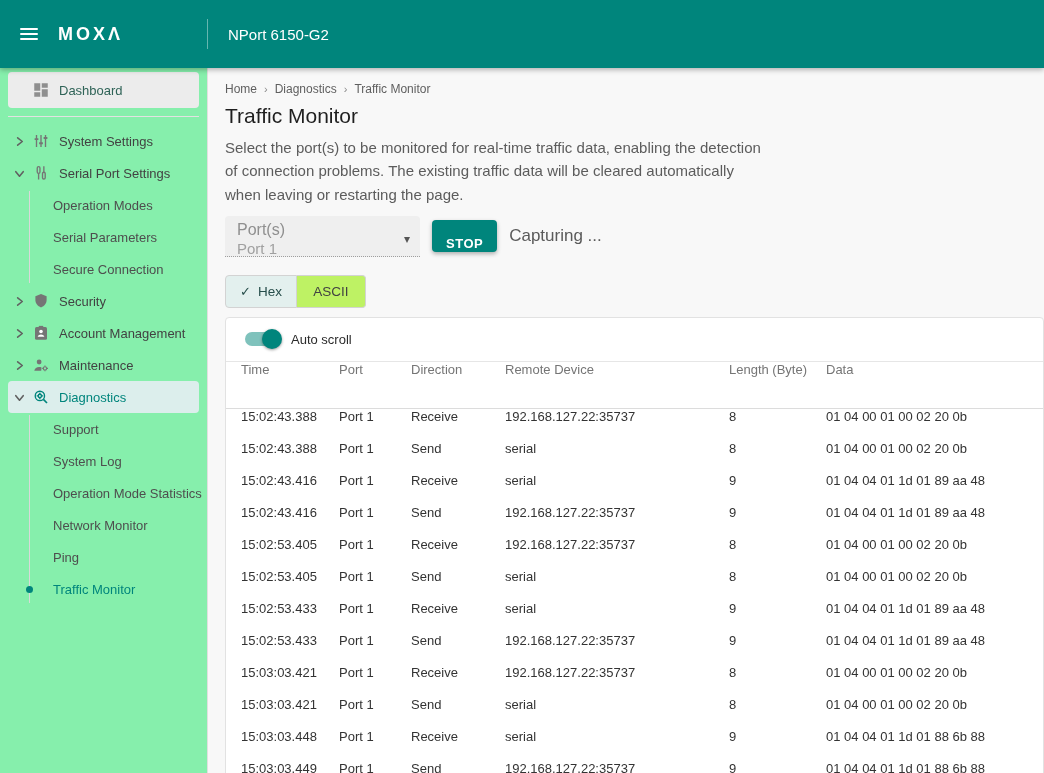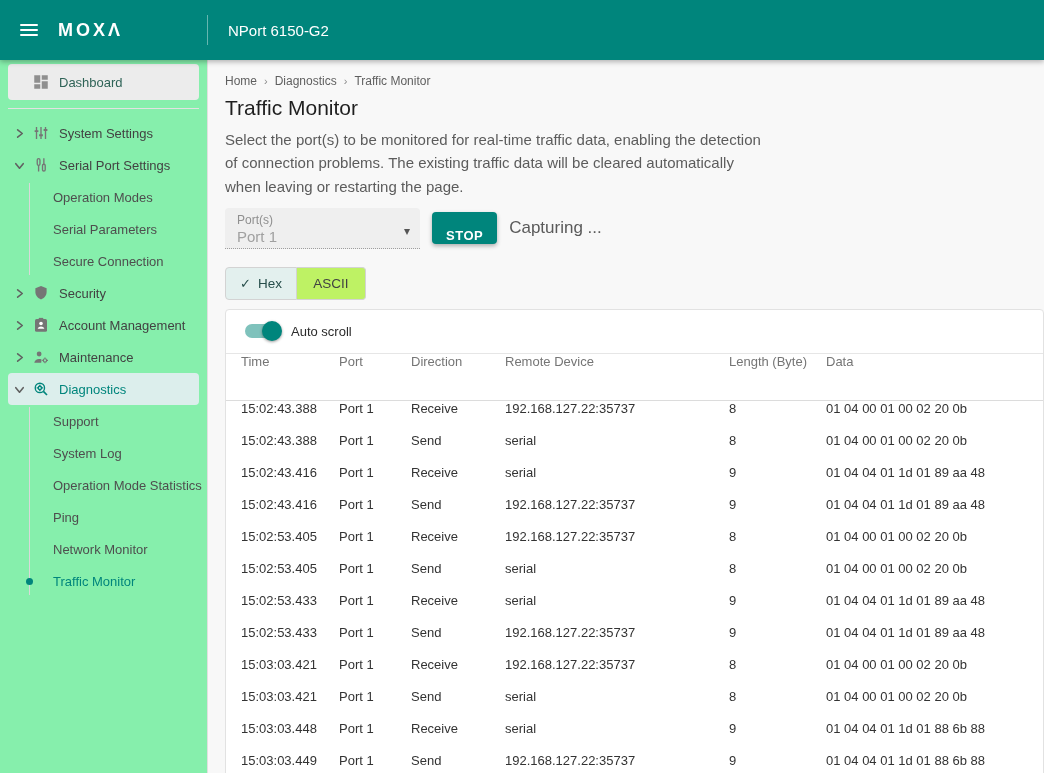--- a/index.html
+++ b/index.html
@@ -1,20 +1,20 @@
 <!DOCTYPE html>
 <html><head>
 <meta charset="utf-8">
 <style>
   * { margin:0; padding:0; box-sizing:border-box; }
   html,body { width:1044px; height:773px; overflow:hidden; background:#f8f8f8;
     font-family:"Liberation Sans","DejaVu Sans",sans-serif; }
 
   
-  .app-header { height:60px; background:#00857C; display:flex; align-items:center;
+  .app-header { height:68px; background:#00857C; display:flex; align-items:center;
     position:relative; z-index:10; box-shadow:0 2px 5px rgba(0,0,0,.28); }
   .header-left { width:207px; display:flex; align-items:center; padding-left:20px; flex:0 0 207px; }
   .menu-btn { width:18px; display:flex; flex-direction:column; gap:3px; cursor:pointer; margin-right:20px; }
   .menu-btn i { display:block; height:2px; background:#fff; border-radius:1px; }
   .brand { color:#fff; font-size:18px; font-weight:700; letter-spacing:3px; }
   .header-divider { width:1px; height:30px; background:rgba(255,255,255,.4); }
   .device-name { color:#fff; font-size:15px; margin-left:20px; }
 
   
   .shell { display:flex; height:721px; }
@@ -48,21 +48,21 @@
   .main { flex:1; padding:14px 0 0 17px; overflow:hidden; }
   .breadcrumb { font-size:12px; color:#5f5f5f; display:flex; align-items:center; gap:7px; }
   .breadcrumb .sep { color:#8a8a8a; font-size:11px; }
   .crumb { cursor:pointer; }
   .page-title { font-size:21px; font-weight:400; color:#1f1f1f; margin-top:8px; }
   .page-desc { font-size:15px; color:#5c5c5c; line-height:1.55; max-width:548px; margin-top:8px; }
 
   .controls-row { display:flex; align-items:center; margin-top:10px; }
   .port-select { width:195px; height:41px; background:#efefef; border-radius:4px 4px 0 0;
     border-bottom:1px dotted #9e9e9e; padding:5px 10px 0 12px; position:relative; cursor:default; }
-  .port-select .fld-label { font-size:12px; color:#8f8f8f; display:block; }
+  .port-select .fld-label { font-size:16px; color:#8f8f8f; display:block; }
   .port-select .fld-value { font-size:15px; color:#a0a0a0; display:block; margin-top:1px; }
   .port-select .caret { position:absolute; right:10px; top:16px; font-size:12px; color:#555; }
   .stop-btn { margin-left:12px; height:30px; padding:16px 14px; background:#00857C; color:#fff;
     border:none; border-radius:4px; font-size:13px; font-weight:700; letter-spacing:.5px;
     cursor:pointer; box-shadow:0 2px 4px rgba(0,0,0,.3);
     font-family:"Liberation Sans","DejaVu Sans",sans-serif; }
   .capturing { margin-left:12px; font-size:17px; color:#5a5a5a; }
 
   .toggle-group { display:flex; margin-top:18px; }
   .tg-btn { height:33px; min-width:69px; display:flex; align-items:center; justify-content:center;
@@ -237,24 +237,24 @@
         <div class="sub-item">
           <span>Support</span>
         </div>
         <div class="sub-item">
           <span>System Log</span>
         </div>
         <div class="sub-item">
           <span>Operation Mode Statistics</span>
         </div>
         <div class="sub-item">
+          <span>Network Monitor</span>
+        </div>
+        <div class="sub-item">
           <span>Ping</span>
-        </div>
-        <div class="sub-item">
-          <span>Network Monitor</span>
         </div>
         <div class="sub-item active">
           <span class="bullet"></span>
           <span>Traffic Monitor</span>
         </div>
       </div>
   </nav>
 
   <main class="main">
     <div class="breadcrumb">

